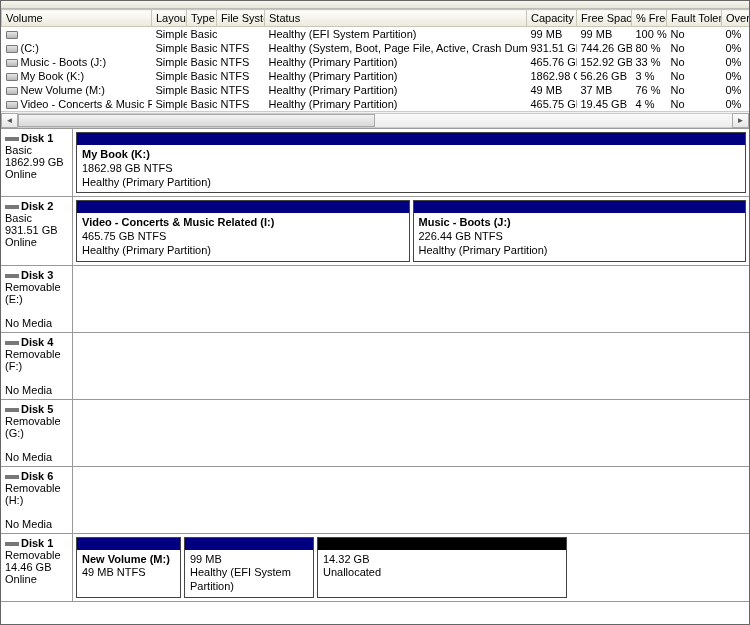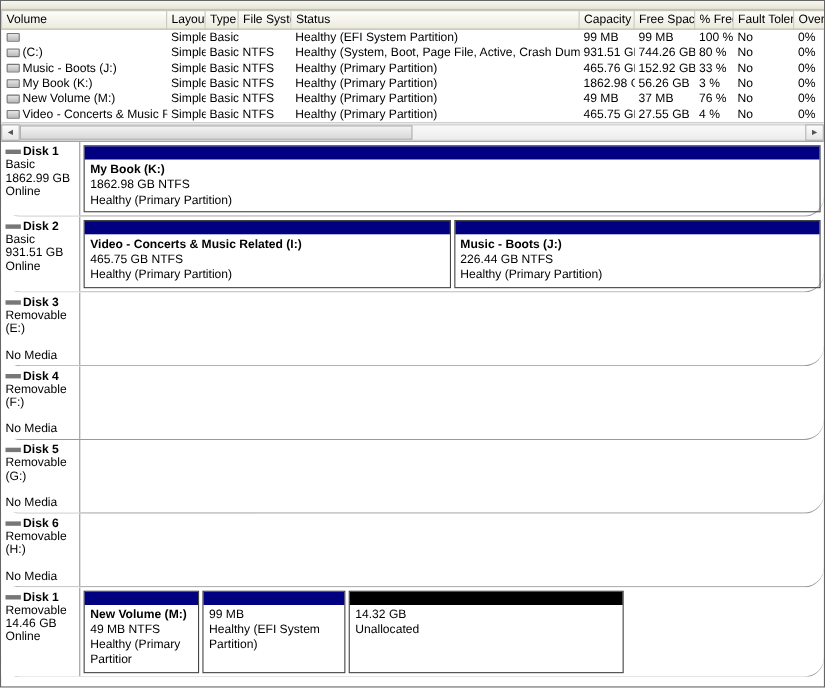--- a/index.html
+++ b/index.html
@@ -85,21 +85,20 @@
   }
   
   .disk-pane {
     height: 487px;
     overflow: hidden;
     border-top: 1px solid #999;
   }
   .disk-row {
     display: flex;
     border-bottom: 1px solid #999;
-    border-radius: 18px;
   }
   .disk-left {
     width: 72px;
     min-width: 72px;
     padding: 3px 4px;
     background: #fff;
     border-right: 1px solid #999;
   }
   .disk-left .disk-icon {
     display: inline-block;
@@ -216,21 +215,21 @@
         <td>No</td>
         <td>0%</td>
       </tr>
       <tr>
         <td><span class="vol-icon"></span>Video - Concerts &amp; Music Related (I:)</td>
         <td>Simple</td>
         <td>Basic</td>
         <td>NTFS</td>
         <td>Healthy (Primary Partition)</td>
         <td>465.75 GB</td>
-        <td>27.55 GB</td>
+        <td>19.45 GB</td>
         <td>4 %</td>
         <td>No</td>
         <td>0%</td>
       </tr>
     </tbody>
 </table>
 
 <div class="scrollbar-h">
   <div class="sb-btn">◄</div>
   <div class="sb-track">
@@ -284,21 +283,21 @@
       <div class="disk-left"><span class="disk-icon"></span><b>Disk 6</b><br><span>Removable (H:)</span><br><span></span><br><span>No Media</span><br></div>
       <div class="disk-right">
         <div class="empty-right"></div>
       </div>
     </div>
     <div class="disk-row">
       <div class="disk-left"><span class="disk-icon"></span><b>Disk 1</b><br><span>Removable</span><br><span>14.46 GB</span><br><span>Online</span><br></div>
       <div class="disk-right">
         <div class="part" style="width: 105px;">
           <div class="part-hdr blue"></div>
-          <div class="part-body"><b>New Volume  (M:)</b><br><span>49 MB NTFS</span><br><span>Healthy (Primary Partitior</span></div>
+          <div class="part-body"><b>New Volume  (M:)</b><br><span>49 MB NTFS</span><br></div>
         </div>
         <div class="part" style="width: 130px;">
           <div class="part-hdr blue"></div>
           <div class="part-body"><span>99 MB</span><br><span>Healthy (EFI System Partition)</span></div>
         </div>
         <div class="part" style="width: 250px;">
           <div class="part-hdr black"></div>
           <div class="part-body"><span>14.32 GB</span><br><span>Unallocated</span></div>
         </div>
       </div>

